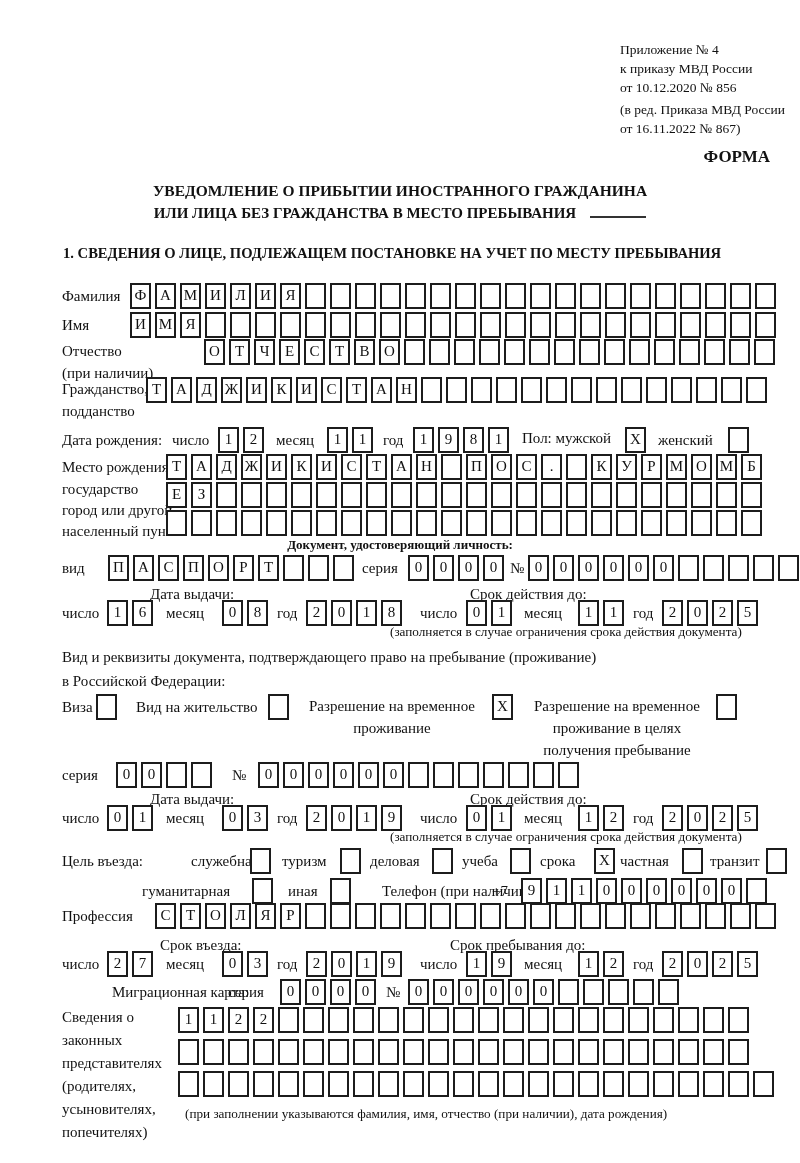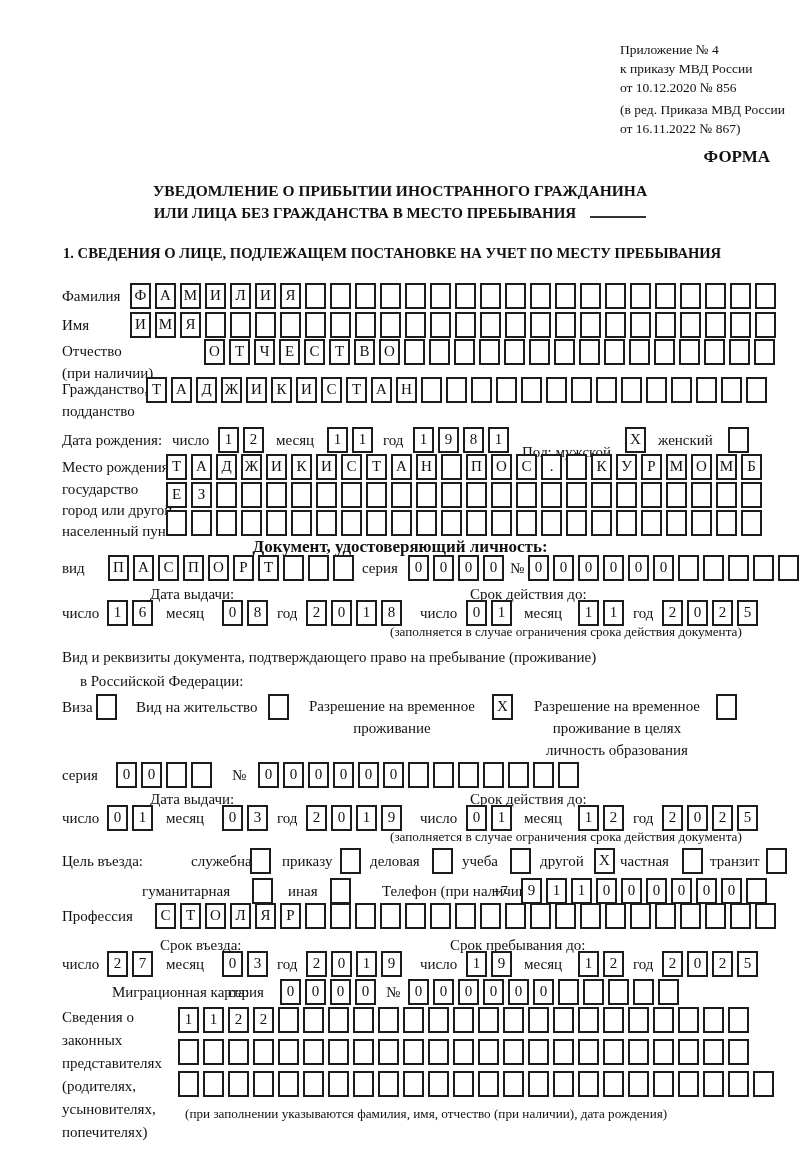--- a/index.html
+++ b/index.html
@@ -170,21 +170,21 @@
       <span class="cell">1</span>
       <span class="cell">1</span>
     </div>
   <div class="abs lbl" style="left:383px;top:431px;">год</div>
   <div class="abs cells" style="left:413px;top:427px;">
       <span class="cell">1</span>
       <span class="cell">9</span>
       <span class="cell">8</span>
       <span class="cell">1</span>
     </div>
-  <div class="abs lbl" style="left:522px;top:443px;">Пол: мужской</div>
+  <div class="abs lbl" style="left:522px;top:429px;">Пол: мужской</div>
   <div class="abs cells" style="left:625px;top:427px;">
       <span class="cell">X</span>
     </div>
   <div class="abs lbl" style="left:658px;top:431px;">женский</div>
   <div class="abs cells" style="left:728px;top:427px;">
       <span class="cell"></span>
     </div>
 
   <div class="abs lbl" style="left:62px;top:458px;">Место рождения:</div>
   <div class="abs lbl" style="left:62px;top:480px;">государство</div>
@@ -262,21 +262,21 @@
       <span class="cell"></span>
       <span class="cell"></span>
       <span class="cell"></span>
       <span class="cell"></span>
       <span class="cell"></span>
       <span class="cell"></span>
       <span class="cell"></span>
       <span class="cell"></span>
     </div>
 
-  <div class="abs center b" style="top:537px;font-size:17px;">Документ, удостоверяющий личность:</div>
+  <div class="abs center b" style="top:537px;font-size:13px;">Документ, удостоверяющий личность:</div>
 
   <div class="abs lbl" style="left:62px;top:559px;">вид</div>
   <div class="abs cells" style="left:108px;top:555px;">
       <span class="cell">П</span>
       <span class="cell">А</span>
       <span class="cell">С</span>
       <span class="cell">П</span>
       <span class="cell">О</span>
       <span class="cell">Р</span>
       <span class="cell">Т</span>
@@ -339,41 +339,41 @@
   <div class="abs lbl" style="left:633px;top:604px;">год</div>
   <div class="abs cells" style="left:662px;top:600px;">
       <span class="cell">2</span>
       <span class="cell">0</span>
       <span class="cell">2</span>
       <span class="cell">5</span>
     </div>
   <div class="abs sm" style="left:390px;top:624px;">(заполняется в случае ограничения срока действия документа)</div>
 
   <div class="abs lbl" style="left:62px;top:648px;">Вид и реквизиты документа, подтверждающего право на пребывание (проживание)</div>
-  <div class="abs lbl" style="left:80px;top:672px;">в Российской Федерации:</div>
+  <div class="abs lbl" style="left:62px;top:672px;">в Российской Федерации:</div>
 
   <div class="abs lbl" style="left:62px;top:698px;">Виза</div>
   <div class="abs cells" style="left:96px;top:694px;">
       <span class="cell"></span>
     </div>
   <div class="abs lbl" style="left:136px;top:698px;">Вид на жительство</div>
   <div class="abs cells" style="left:268px;top:694px;">
       <span class="cell"></span>
     </div>
   <div class="abs wrapLbl" style="left:302px;top:695px;width:180px;">
     <div>Разрешение на временное</div>
     <div>проживание</div>
   </div>
   <div class="abs cells" style="left:492px;top:694px;">
       <span class="cell">X</span>
     </div>
   <div class="abs wrapLbl" style="left:528px;top:695px;width:178px;">
     <div>Разрешение на временное</div>
     <div>проживание в целях</div>
-    <div>личность образования</div>
+    <div>получения пребывание</div>
   </div>
   <div class="abs cells" style="left:716px;top:694px;">
       <span class="cell"></span>
     </div>
 
   <div class="abs lbl" style="left:62px;top:766px;">серия</div>
   <div class="abs cells" style="left:116px;top:762px;">
       <span class="cell">0</span>
       <span class="cell">0</span>
       <span class="cell"></span>
@@ -433,33 +433,33 @@
       <span class="cell">2</span>
       <span class="cell">5</span>
     </div>
   <div class="abs sm" style="left:390px;top:829px;">(заполняется в случае ограничения срока действия документа)</div>
 
   <div class="abs lbl" style="left:62px;top:852px;">Цель въезда:</div>
   <div class="abs lbl" style="left:155px;top:852px;margin-left:36px;">служебная</div>
   <div class="abs cells" style="left:250px;top:848px;">
       <span class="cell"></span>
     </div>
-  <div class="abs lbl" style="left:282px;top:852px;">приказу</div>
+  <div class="abs lbl" style="left:282px;top:852px;">туризм</div>
   <div class="abs cells" style="left:340px;top:848px;">
       <span class="cell"></span>
     </div>
   <div class="abs lbl" style="left:370px;top:852px;">деловая</div>
   <div class="abs cells" style="left:432px;top:848px;">
       <span class="cell"></span>
     </div>
   <div class="abs lbl" style="left:462px;top:852px;">учеба</div>
   <div class="abs cells" style="left:510px;top:848px;">
       <span class="cell"></span>
     </div>
-  <div class="abs lbl" style="left:540px;top:852px;">другой</div>
+  <div class="abs lbl" style="left:540px;top:852px;">срока</div>
   <div class="abs cells" style="left:594px;top:848px;">
       <span class="cell">X</span>
     </div>
   <div class="abs lbl" style="left:620px;top:852px;">частная</div>
   <div class="abs cells" style="left:682px;top:848px;">
       <span class="cell"></span>
     </div>
   <div class="abs lbl" style="left:710px;top:852px;">транзит</div>
   <div class="abs cells" style="left:766px;top:848px;">
       <span class="cell"></span>

